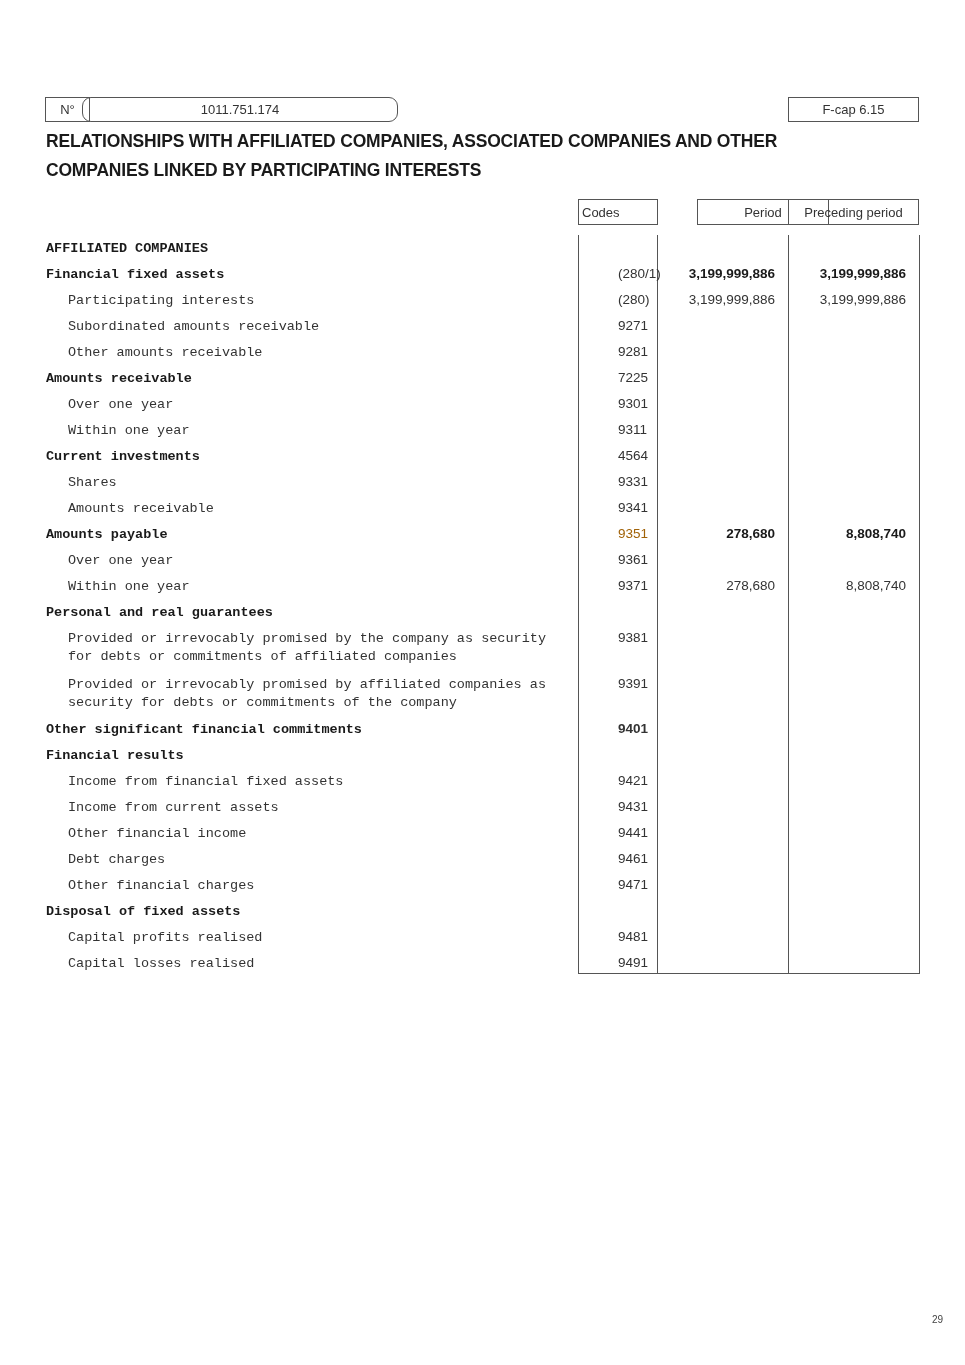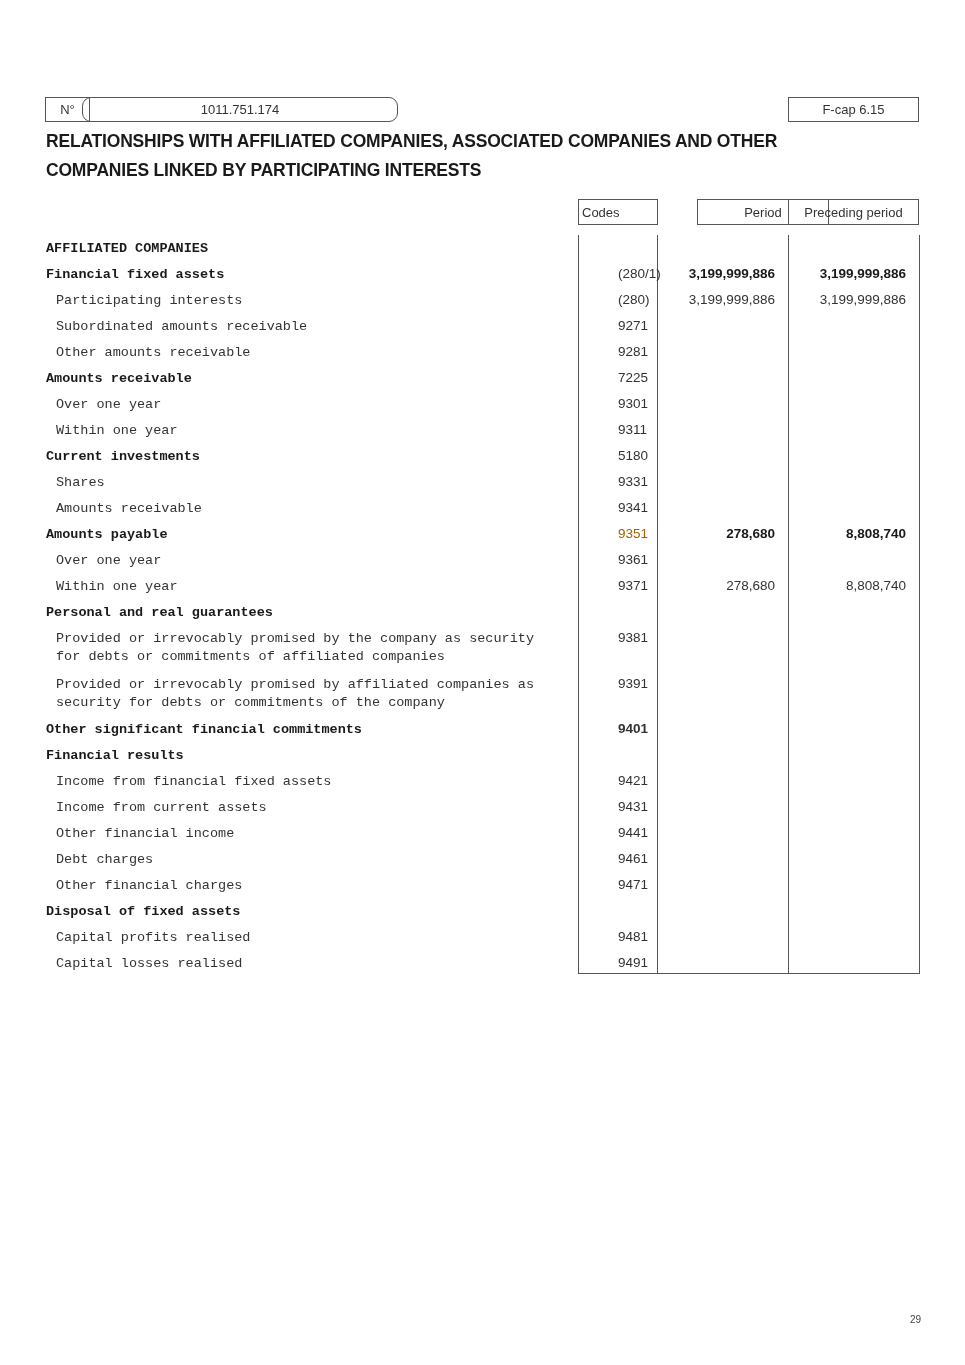--- a/index.html
+++ b/index.html
@@ -13,27 +13,27 @@
   .ch-codes { left:578px; width:80px; padding-left:3px; }
   .ch-period { left:657px; width:132px; justify-content:center;margin-left:40px; }
   .ch-prev { left:788px; width:131px; justify-content:center; }
   .grid { position:absolute; top:235px; height:739px; border-left:1px solid #555; border-bottom:1px solid #555; box-sizing:border-box; }
   .g1 { left:578px; width:80px; }
   .g2 { left:657px; width:132px; }
   .g3 { left:788px; width:132px; border-right:1px solid #555; }
   .rows { position:absolute; left:0; top:235px; width:965px; }
   .row { position:relative; font-size:13.5px; color:#333; }
   .row .lbl { position:absolute; left:46px; width:510px; line-height:18px;font-family:Liberation Mono, monospace; }
-  .row.ind .lbl { left:56px; }
+  .row.ind .lbl { left:68px; }
   .row.bold .lbl { font-weight:bold; color:#1a1a1a; }
   .row .code { position:absolute; left:618px; }
   .row .v1 { position:absolute; left:657px; width:118px; text-align:right; }
   .row .v2 { position:absolute; left:788px; width:118px; text-align:right; }
   .row.bold .v1, .row.bold .v2 { font-weight:bold; color:#1a1a1a; }
-  .pagenum { position:absolute; left:910px; top:1314px; font-size:10px; color:#444; }
+  .pagenum { position:absolute; left:932px; top:1314px; font-size:10px; color:#444; }
 </style>
 </head>
 <body>
 
 <div class="hdr hdr-n">N°</div>
 <div class="hdr hdr-num">1011.751.174</div>
 <div class="hdr hdr-form">F-cap 6.15</div>
 
 <div class="title">RELATIONSHIPS WITH AFFILIATED COMPANIES, ASSOCIATED COMPANIES AND OTHER COMPANIES LINKED BY PARTICIPATING INTERESTS</div>
 
@@ -84,21 +84,21 @@
       <span class="code">9301</span>
     </div>
 
   <div class="row ind" style="position:absolute;top:187px;">
       <span class="lbl">Within one year</span>
       <span class="code">9311</span>
     </div>
 
   <div class="row bold" style="position:absolute;top:213px;">
       <span class="lbl">Current investments</span>
-      <span class="code" style="font-weight:normal;color:#333">5180</span>
+      <span class="code" style="font-weight:normal;color:#333">4564</span>
     </div>
 
   <div class="row ind" style="position:absolute;top:239px;">
       <span class="lbl">Shares</span>
       <span class="code">9331</span>
     </div>
 
   <div class="row ind" style="position:absolute;top:265px;">
       <span class="lbl">Amounts receivable</span>
       <span class="code">9341</span>

